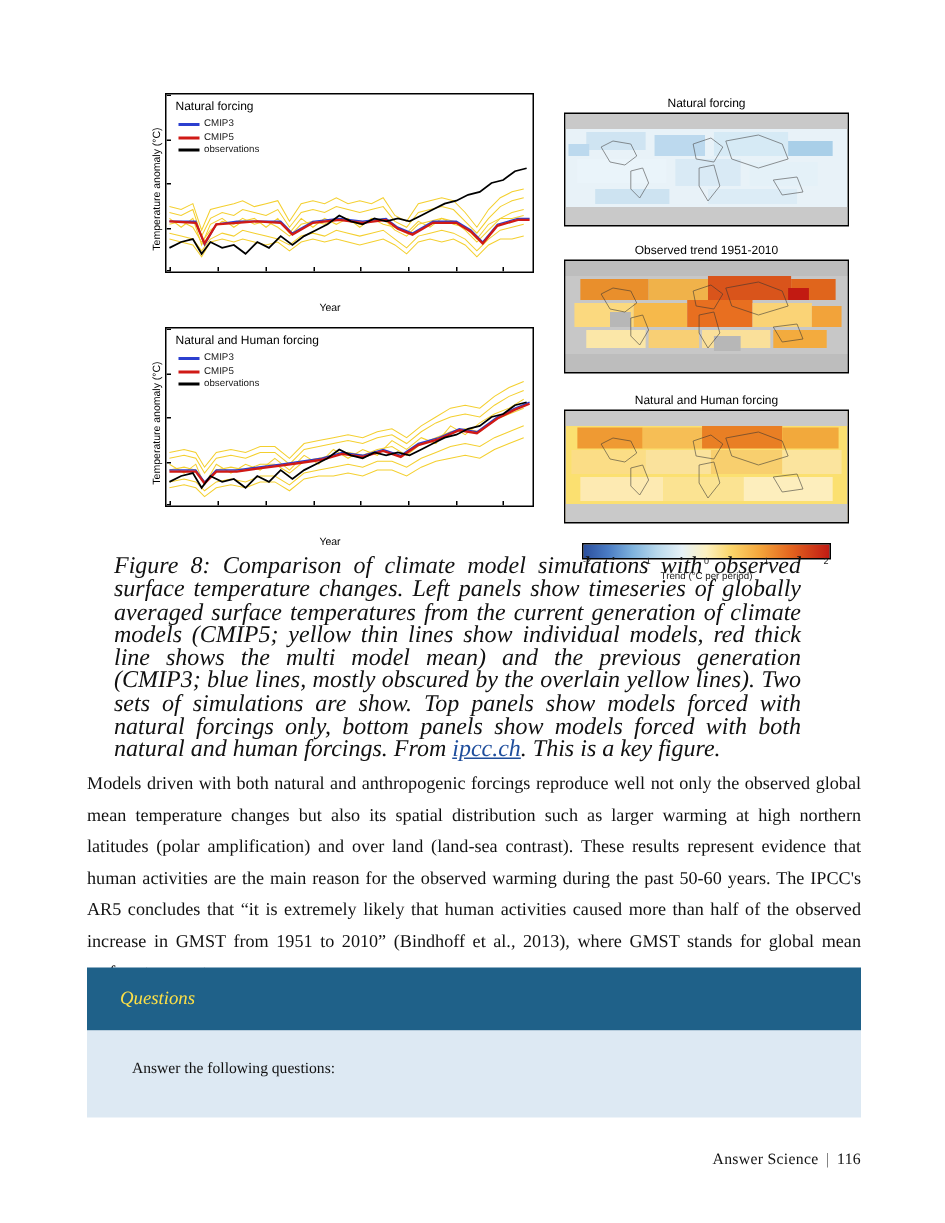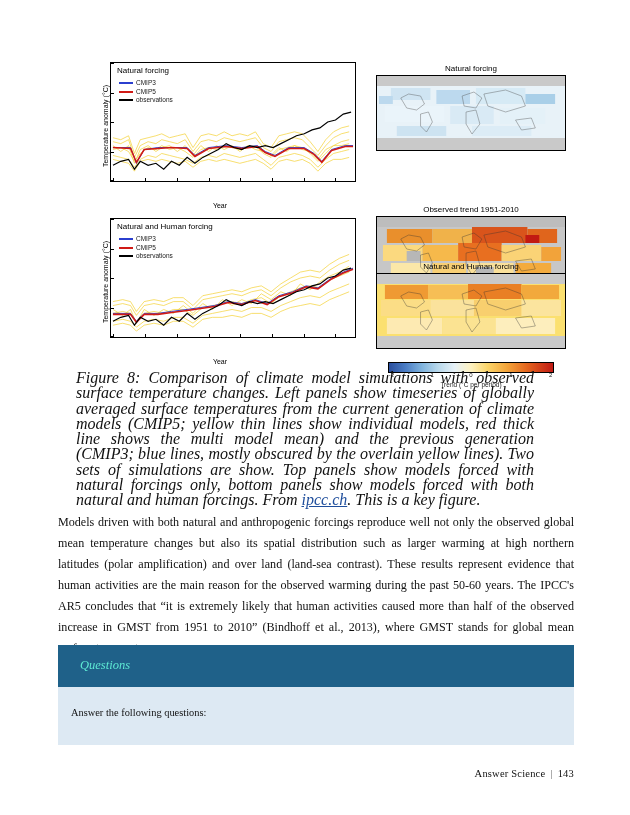--- a/index.html
+++ b/index.html
@@ -100,21 +100,21 @@
   }
   .legend-row { display: flex; align-items: center; gap: 3px; }
   .legend-swatch { display: inline-block; width: 14px; height: 2px; }
 
   
   .map-panel {
     position: absolute;
     width: 190px;
   }
   .map-top   { left: 318px; top: 20px; }
-  .map-mid   { left: 318px; top: 118px; margin-top: 43px; }
+  .map-mid   { left: 318px; top: 118px; }
   .map-bot   { left: 318px; top: 218px; }
   .map-title {
     font-family: "Liberation Sans", sans-serif;
     font-size: 8px;
     text-align: center;
     margin-bottom: 2px;
     color: #000;
   }
   .map-box {
     position: relative;
@@ -189,36 +189,36 @@
     left: 58px;
     top: 645px;
     width: 516px;
     height: 42px;
     background: #1f6189;
   }
   .questions-header span {
     position: absolute;
     left: 22px;
     top: 13px;
-    color: #5eead4;
+    color: #fde047;
     font-family: "Liberation Serif", serif;
     font-style: italic;
     font-size: 12.5px;
   }
   .questions-body {
     position: absolute;
     left: 58px;
     top: 687px;
     width: 516px;
     height: 58px;
     background: #dde9f3;
   }
   .questions-body span {
     position: absolute;
-    left: 13px;
+    left: 30px;
     top: 20px;
     font-family: "Liberation Serif", serif;
     font-size: 10.4px;
     color: #111;
   }
 
   
   .footer {
     position: absolute;
     right: 56px;
@@ -457,16 +457,16 @@
   <div class="body-text">Models driven with both natural and anthropogenic forcings reproduce well not only the observed global mean temperature changes but also its spatial distribution such as larger warming at high northern latitudes (polar amplification) and over land (land-sea contrast). These results represent evidence that human activities are the main reason for the observed warming during the past 50-60 years. The IPCC's AR5 concludes that “it is extremely likely that human activities caused more than half of the observed increase in GMST from 1951 to 2010” (Bindhoff et al., 2013), where GMST stands for global mean surface temperature.</div>
 
   <div class="questions-header">
     <span>Questions</span>
   </div>
   <div class="questions-body">
     <span>Answer the following questions:</span>
   </div>
 
   <div class="footer">
-    <span>Answer Science</span><span class="sep">|</span><span>143</span>
+    <span>Answer Science</span><span class="sep">|</span><span>116</span>
   </div>
 
 </div>
 
 </body></html>

